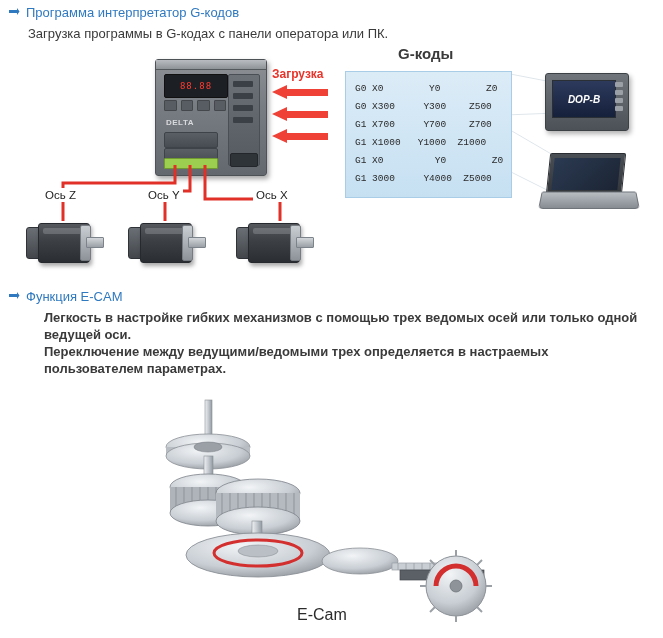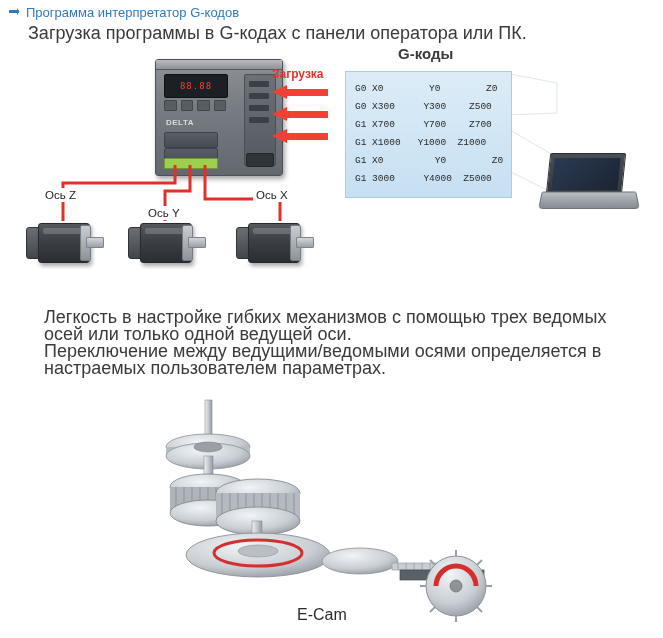--- a/index.html
+++ b/index.html
@@ -39,45 +39,44 @@
     color: #2f79c0;
     font-size: 13px;
     line-height: 16px;
     white-space: nowrap;
   }
   #sec1-head { left: 8px; top: 5px; }
   #sec2-head { left: 8px; top: 289px; }
 
   .body-text {
     position: absolute;
-    font-size: 18px;
+    font-size: 13px;
     line-height: 17px;
     color: #3a3a3a;
   }
   #sec1-desc { left: 28px; top: 25px; width: 600px; }
-  #sec2-desc { left: 44px; top: 309px; width: 600px; }
+  #sec2-desc { left: 44px; top: 309px; width: 600px; font-weight: bold; }
   #sec2-desc p { margin: 0; }
 
   
   #diagram1 {
     position: absolute;
     left: 0; top: 45px;
     width: 663px; height: 240px;
   }
 
   
   .drive {
     position: absolute;
     left: 155px; top: 14px;
     width: 110px; height: 115px;
     background: linear-gradient(180deg,#8d9196 0%, #787d83 40%, #63686e 100%);
     border: 1px solid #4d5257;
     border-radius: 3px;
     box-shadow: 2px 3px 5px rgba(0,0,0,.35);
-    padding-left: 16px;
   }
   .drive .top-cap {
     position:absolute; left:0; top:0; width:100%; height:9px;
     background: linear-gradient(180deg,#b9bdc1,#8e9398);
     border-bottom:1px solid #53585d;
   }
   .drive .display {
     position:absolute; left:8px; top:14px; width:62px; height:22px;
     background:#1c1f24; border:1px solid #111; border-radius:2px;
     display:flex; align-items:center; justify-content:center;
@@ -310,36 +309,47 @@
     <div class="gcode-title">G-коды</div>
     <div class="gcode-panel">
       <div class="lines" style="top:10px">G0 X0        Y0        Z0</div>
       <div class="lines" style="top:28px">G0 X300     Y300    Z500</div>
       <div class="lines" style="top:46px">G1 X700     Y700    Z700</div>
       <div class="lines" style="top:64px">G1 X1000   Y1000  Z1000</div>
       <div class="lines" style="top:82px">G1 X0         Y0        Z0</div>
       <div class="lines" style="top:100px">G1 3000     Y4000  Z5000</div>
     </div>
 
+    <div class="hmi">
+      <div class="screen">
+        <span>DOP-B</span>
+      </div>
+      <div class="keys">
+        <i></i>
+        <i></i>
+        <i></i>
+        <i></i>
+      </div>
+    </div>
 
     <div class="laptop">
       <div class="lid">
         <div class="scr"></div>
       </div>
       <div class="base"></div>
     </div>
 
     <svg style="position:absolute;left:40px;top:120px;" width="290" height="90">
       <path d="M135,0 L135,18 L23,18 L23,56" stroke="#e03027" stroke-width="3" fill="none"></path>
       <path d="M150,0 L150,26 L125,26 L125,56" stroke="#e03027" stroke-width="3" fill="none"></path>
       <path d="M165,0 L165,34 L240,34 L240,56" stroke="#e03027" stroke-width="3" fill="none"></path>
     </svg>
 
     <div class="axis-label" style="left:42px; top:143px;">Ось Z</div>
-    <div class="axis-label" style="left:145px; top:143px;margin-top:18px;">Ось Y</div>
+    <div class="axis-label" style="left:145px; top:143px;">Ось Y</div>
     <div class="axis-label" style="left:253px; top:143px;">Ось X</div>
 
     <div class="motor" style="left:22px; top:172px;">
       <div class="cap"></div>
         <div class="body"></div>
         <div class="flange"></div>
         <div class="shaft"></div>
     </div>
     <div class="motor" style="left:124px; top:172px;">
       <div class="cap"></div>
@@ -348,23 +358,31 @@
         <div class="shaft"></div>
     </div>
     <div class="motor" style="left:232px; top:172px;">
       <div class="cap"></div>
         <div class="body"></div>
         <div class="flange"></div>
         <div class="shaft"></div>
     </div>
   </div>
 
+  <div class="section-head" id="sec2-head">
+    <span class="bullet-arrow">
+      <svg width="12" height="12" viewBox="0 0 12 12">
+        <path d="M1 3 L9 3 L9 1 L11.5 4.5 L9 8 L9 6 L1 6 Z" fill="#2f79c0"></path>
+      </svg>
+    </span>
+    <span class="section-title">Функция E-CAM</span>
+  </div>
   <div class="body-text" id="sec2-desc">
     <p>Легкость в настройке гибких механизмов с помощью трех ведомых осей или только одной ведущей оси.</p>
-    <p>Переключение между ведущими/ведомыми осями определяется в настраемых пользователем параметрах.</p>
+    <p>Переключение между ведущими/ведомыми трех определяется в настраемых пользователем параметрах.</p>
   </div>
 
   <div id="diagram2">
     <svg width="663" height="243">
       <defs>
         <linearGradient id="metal" x1="0" y1="0" x2="0" y2="1">
           <stop offset="0%" stop-color="#e8ebee"></stop>
           <stop offset="45%" stop-color="#b9bfc5"></stop>
           <stop offset="100%" stop-color="#8b9197"></stop>
         </linearGradient>

